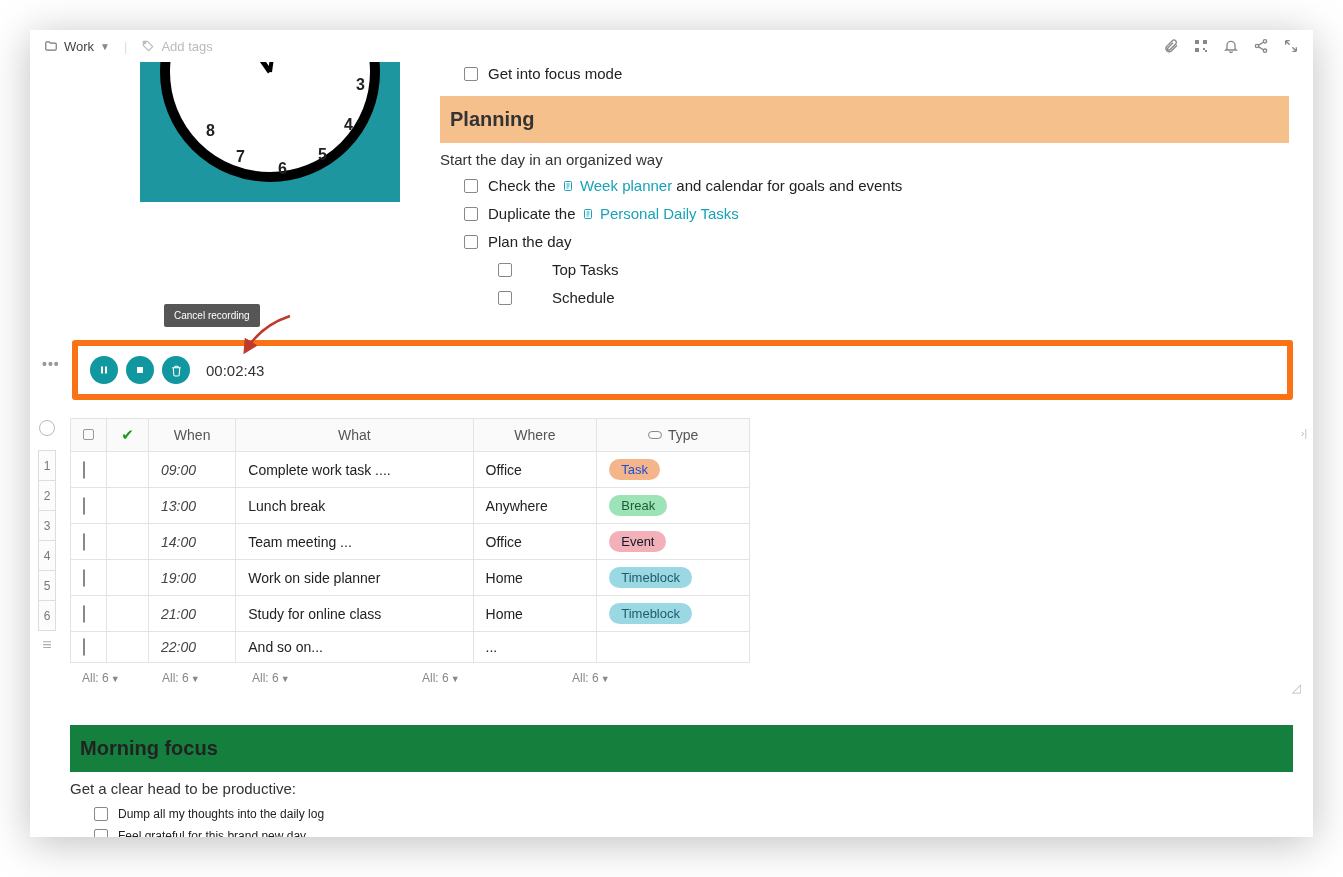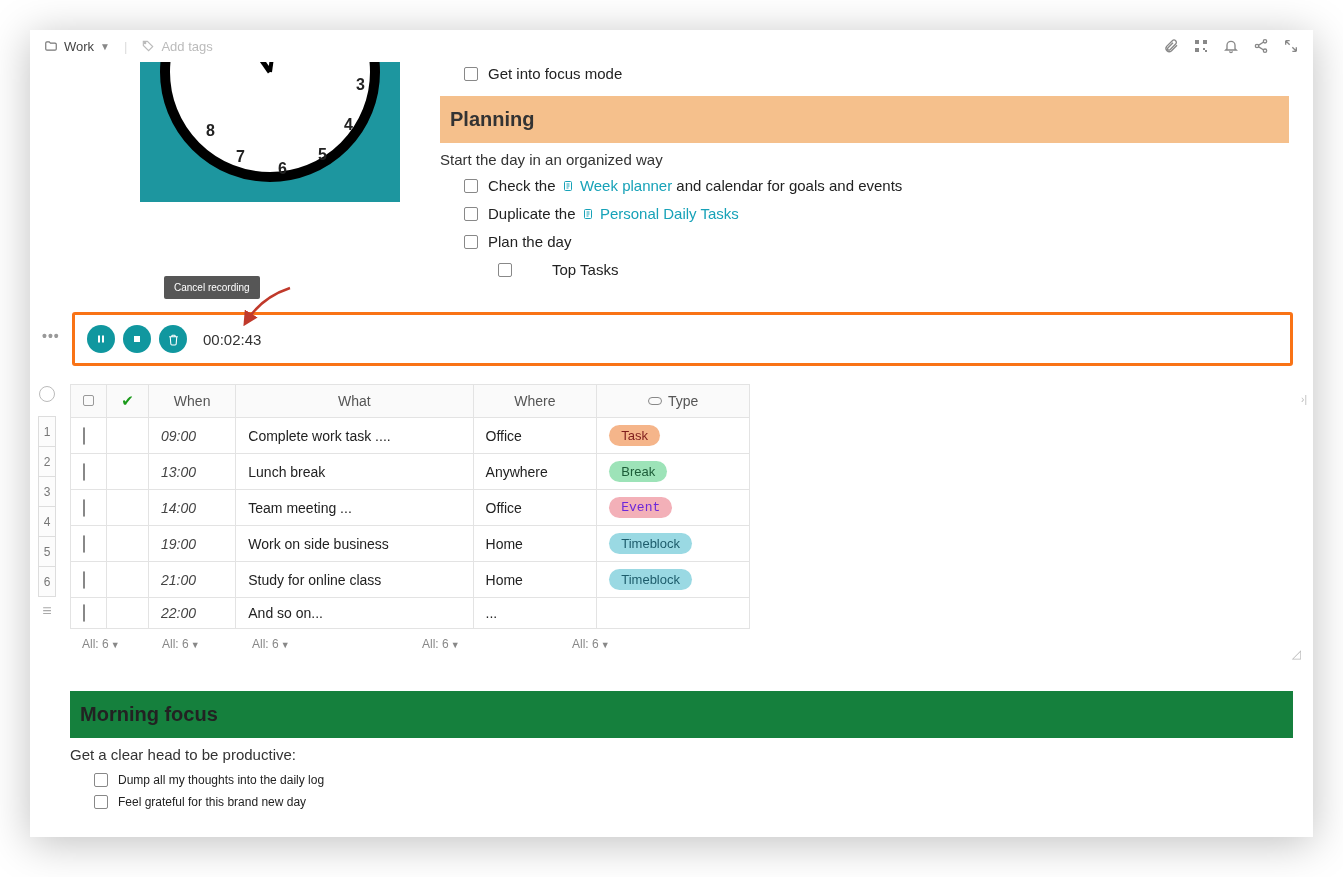--- a/index.html
+++ b/index.html
@@ -96,21 +96,21 @@
     color:#fff;
     font-size:10px;
     padding:6px 10px;
     border-radius:2px;
     white-space:nowrap;
   }
   .arrow {
     position:absolute; left:172px; top:-26px; width:50px; height:40px;
   }
   .rec-bar {
-    border:3px solid #f97316;
+    border:6px solid #f97316;
     border-radius:3px;
     padding:10px 12px;
     display:flex; align-items:center; gap:8px;
     margin-left:2px;
   }
   .dots3 { position:absolute; left:-28px; top:16px; color:#999; letter-spacing:1px; font-weight:600; cursor:pointer; }
   .circ-btn {
     width:28px; height:28px; border-radius:50%;
     background:#10979f; color:#fff;
     display:flex; align-items:center; justify-content:center;
@@ -146,23 +146,23 @@
     color:#555;
     font-weight:500;
     text-align:center;
   }
   th.cb-col, td.cb-col { width:32px; text-align:center; }
   th.check-col { width:42px; text-align:center; color:#1aa01a; }
   td.when { color:#444;font-style:italic; }
   .pill {
     display:inline-block; padding:3px 12px; border-radius:12px; font-size:13px;
   }
-  .pill-task { background:#f5b58a; color:#7f1d1d; }
+  .pill-task { background:#f5b58a; color:#1d4ed8; }
   .pill-break { background:#9de3b8; color:#1d5c38; }
-  .pill-event { background:#f3b0b8; color:#6d28d9;font-family:Liberation Mono, monospace; }
+  .pill-event { background:#f3b0b8; color:#0f172a; }
   .pill-timeblock { background:#9ad9e3; color:#1d5c6b; }
   .table-footers { display:flex; gap:0; margin-top:4px; font-size:12px; color:#888; }
   .footer-cell { padding:4px 12px; cursor:pointer; }
   .footer-cell .caret { font-size:9px; margin-left:2px; }
   .header-checkmark { color:#1a9a1a; font-size:15px; }
   .resize-handle { position:absolute; right:-8px; bottom:-6px; font-size:12px; color:#bbb; cursor:nwse-resize; }
   .pill-icon-oval { width:14px; height:8px; border:1.5px solid #888; border-radius:5px; display:inline-block; vertical-align:1px; margin-right:6px; }
 
   
   .mf-wrap { margin-top:36px; }
@@ -285,20 +285,24 @@
           </div>
 
           <div class="check-row">
             <span class="cb"></span>
             <span>Plan the day</span>
           </div>
 
           <div class="check-row sub">
             <span class="cb"></span>
             <span>Top Tasks</span>
+          </div>
+          <div class="check-row sub">
+            <span class="cb"></span>
+            <span>Schedule</span>
           </div>
         </div>
       </div>
 
       <div class="rec-wrap">
         <div class="tooltip">Cancel recording</div>
         <svg class="arrow" viewBox="0 0 50 40">
           <defs>
               <marker id="ah" markerWidth="6" markerHeight="6" refX="4" refY="3" orient="auto">
                 <path d="M0 0L6 3L0 6z" fill="#c0392b"></path>
@@ -375,21 +379,21 @@
                 <td class="cb-col"></td>
                 <td class="when">14:00</td>
                 <td>Team meeting ...</td>
                 <td>Office</td>
                 <td><span class="pill pill-event">Event</span></td>
               </tr>
               <tr>
                 <td class="cb-col"><span class="cb-outer"></span></td>
                 <td class="cb-col"></td>
                 <td class="when">19:00</td>
-                <td>Work on side business</td>
+                <td>Work on side planner</td>
                 <td>Home</td>
                 <td><span class="pill pill-timeblock">Timeblock</span></td>
               </tr>
               <tr>
                 <td class="cb-col"><span class="cb-outer"></span></td>
                 <td class="cb-col"></td>
                 <td class="when">21:00</td>
                 <td>Study for online class</td>
                 <td>Home</td>
                 <td><span class="pill pill-timeblock">Timeblock</span></td>

